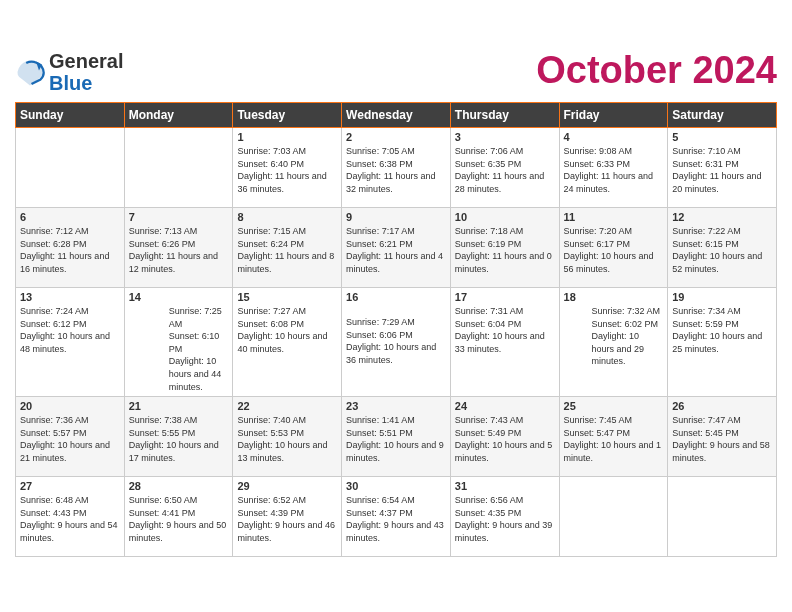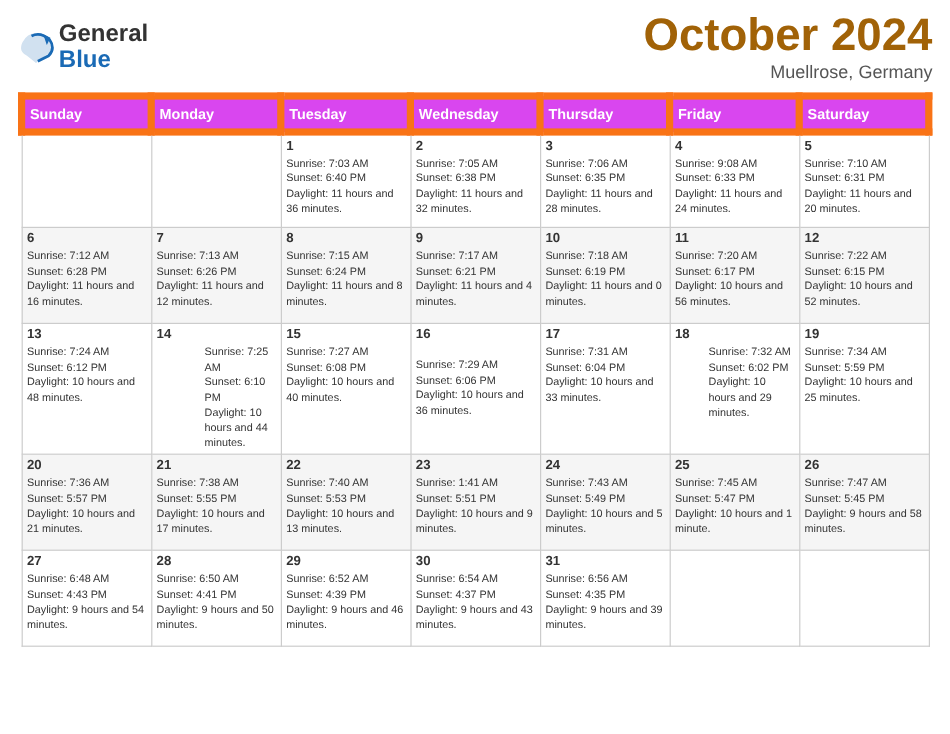--- a/index.html
+++ b/index.html
@@ -12,22 +12,23 @@
     }
     .page {
       width: 792px;
       min-height: 612px;
       padding: 10px 15px;
       background: #fff;
     }
     .header {
       display: flex;
       justify-content: space-between;
-      align-items: center;
+      align-items: flex-start;
       margin-bottom: 8px;
+      margin-top: 40px;
     }
     .logo-area {
       display: flex;
       align-items: center;
     }
     .logo-text {
       font-size: 20px;
       font-weight: bold;
       color: #333;
       line-height: 1.1;
@@ -38,40 +39,40 @@
       width: 30px;
       height: 30px;
       margin-right: 4px;
     }
     .title-area {
       text-align: right;
     }
     .month-title {
       font-size: 38px;
       font-weight: bold;
-      color: #a16207;
+      color: #be185d;
       line-height: 1.1;
     }
     .location {
       font-size: 15px;
       color: #555;
     }
     table {
       width: 100%;
       border-collapse: collapse;
       table-layout: fixed;
     }
     thead th {
-      background: #d946ef;
+      background: #404040;
       color: #fff;
       font-size: 12px;
       font-weight: bold;
       padding: 5px 4px;
       text-align: left;
-      border: 6px solid #f97316;
+      border: 1px solid #f97316;
     }
     tbody td {
       border: 1px solid #ccc;
       vertical-align: top;
       padding: 3px 4px;
       font-size: 9.5px;
       color: #333;
       height: 80px;
     }
     tbody tr:nth-child(even) td {
@@ -103,21 +104,20 @@
         <path d="M15 8 Q25 3 35 12 Q42 22 34 30 L22 36" fill="none" stroke="#1a6ab5" stroke-width="3"></path>
         <path d="M28 6 L36 10 L32 18" fill="#1a6ab5"></path>
       </svg>
       <div class="logo-text">
         <span class="general">General</span>
         <span class="blue">Blue</span>
       </div>
     </div>
     <div class="title-area">
       <div class="month-title">October 2024</div>
-      <div class="location">Muellrose, Germany</div>
     </div>
   </div>
 
   <table>
     <thead>
       <tr>
       <th>Sunday</th>
           <th>Monday</th>
           <th>Tuesday</th>
           <th>Wednesday</th>

